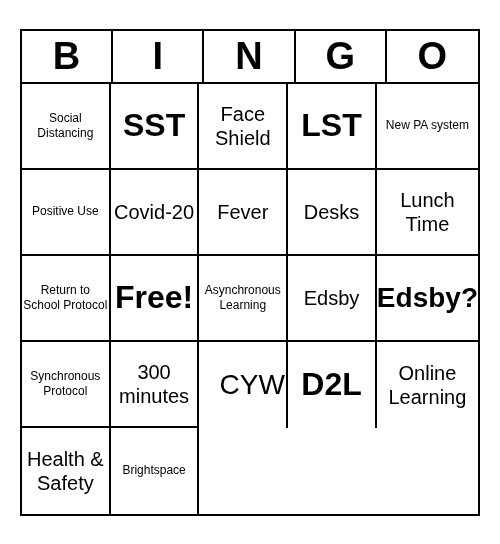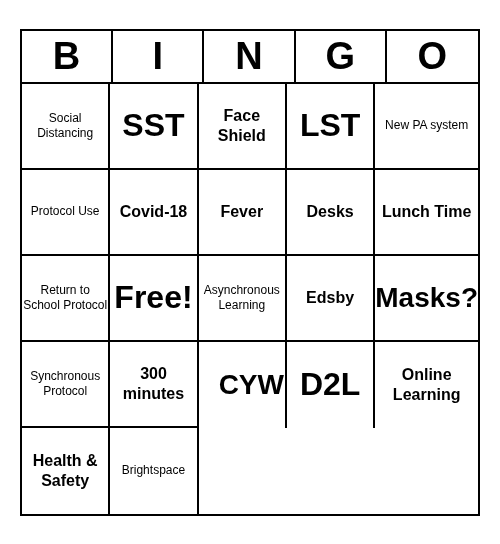--- a/index.html
+++ b/index.html
@@ -69,22 +69,22 @@
       font-size: 26px;
       font-weight: bold;
     }
 
     .cell-text-xlarge {
       font-size: 32px;
       font-weight: bold;
     }
 
     .cell-text-medium {
-      font-size: 16px;
-      font-weight: bold;
+      font-size: 20px;
+      font-weight: normal;
     }
 
     .cell-text-small {
       font-size: 12px;
     }
   </style>
 </head>
 <body>
 
 <div class="bingo-card">
@@ -105,24 +105,24 @@
       <div class="bingo-cell">
         <span class="cell-text-medium">Face Shield</span>
       </div>
       <div class="bingo-cell">
         <span class="cell-text-xlarge">LST</span>
       </div>
       <div class="bingo-cell">
         <span class="cell-text-small">New PA system</span>
       </div>
       <div class="bingo-cell">
-        <span class="cell-text-small">Protocol Use</span>
+        <span class="cell-text-small">Positive Use</span>
       </div>
       <div class="bingo-cell">
-        <span class="cell-text-medium">Covid-18</span>
+        <span class="cell-text-medium">Covid-20</span>
       </div>
       <div class="bingo-cell">
         <span class="cell-text-medium">Fever</span>
       </div>
       <div class="bingo-cell">
         <span class="cell-text-medium">Desks</span>
       </div>
       <div class="bingo-cell">
         <span class="cell-text-medium">Lunch Time</span>
       </div>
@@ -132,30 +132,30 @@
       <div class="bingo-cell">
         <span class="cell-text-xlarge">Free!</span>
       </div>
       <div class="bingo-cell">
         <span class="cell-text-small">Asynchronous Learning</span>
       </div>
       <div class="bingo-cell">
         <span class="cell-text-medium">Edsby</span>
       </div>
       <div class="bingo-cell">
-        <span class="cell-text-large" style="font-size: 28px; font-weight: bold;">Masks?</span>
+        <span class="cell-text-large" style="font-size: 28px; font-weight: bold;">Edsby?</span>
       </div>
       <div class="bingo-cell">
         <span class="cell-text-small">Synchronous Protocol</span>
       </div>
       <div class="bingo-cell">
         <span class="cell-text-medium">300 minutes</span>
       </div>
       <div class="bingo-cell">
-        <span class="cell-text-large" style="font-size: 28px; font-weight: bold; margin-left: 19px;">CYW</span>
+        <span class="cell-text-large" style="font-size: 28px; font-weight: normal; margin-left: 19px;">CYW</span>
       </div>
       <div class="bingo-cell">
         <span class="cell-text-xlarge">D2L</span>
       </div>
       <div class="bingo-cell">
         <span class="cell-text-medium">Online Learning</span>
       </div>
       <div class="bingo-cell">
         <span class="cell-text-medium">Health &amp; Safety</span>
       </div>

